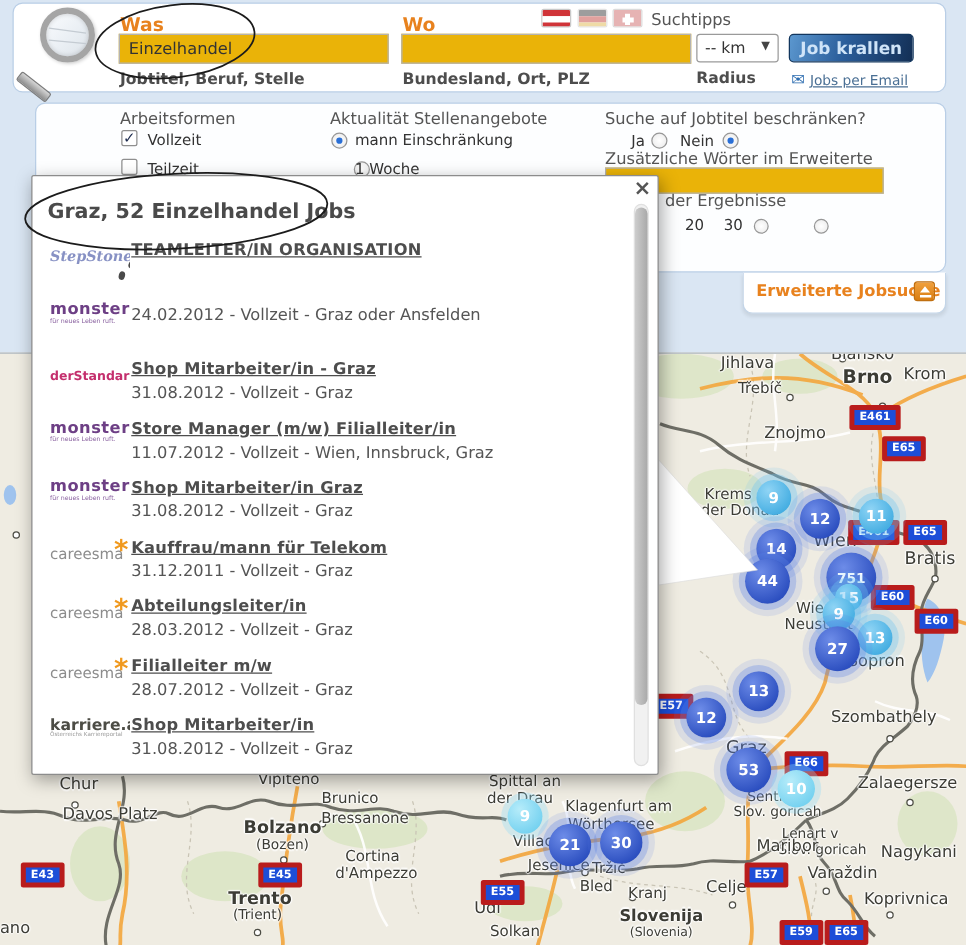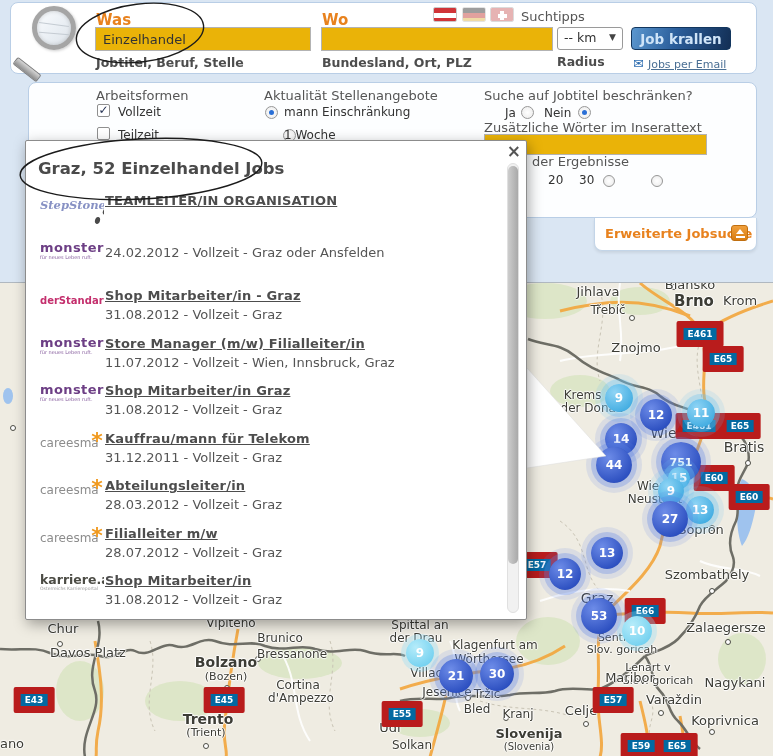--- a/index.html
+++ b/index.html
@@ -73,21 +73,21 @@
   
   #map { left:0; top:282px; width:773px; height:474px; overflow:hidden;
          background:#efece2; border-top:1px solid #b0b8c0; z-index:1; }
   #map svg { position:absolute; left:0; top:0; }
   .map-label { position:absolute; transform:translate(-50%,-50%); white-space:nowrap;
     color:#3c3c35; z-index:3;
     text-shadow:1px 0 1px #fff,-1px 0 1px #fff,0 1px 1px #fff,0 -1px 1px #fff; }
   .map-dot { position:absolute; width:6px; height:6px; border-radius:50%;
     background:#fff; border:1.5px solid #4c4c44; transform:translate(-50%,-50%); z-index:3; }
   .badge { position:absolute; transform:translate(-50%,-50%); z-index:4;
-    background:#0369a1; border:7px solid #b91c1c; border-radius:2px;
+    background:#1d4ed8; border:4px solid #b91c1c; border-radius:2px;
     color:#fff; font-size:9px; font-weight:bold; padding:1px 4px; }
   .mk { position:absolute; transform:translate(-50%,-50%); border-radius:50%; z-index:5;
     display:flex; align-items:center; justify-content:center;
     color:#fff; font-weight:bold; cursor:pointer; }
   .mk.d { background:radial-gradient(circle at 35% 30%,#6d8ce8,#2c4fc0 75%);
     box-shadow:0 0 0 5px rgba(90,130,230,.30), 0 0 0 10px rgba(90,130,230,.14); }
   .mk.l { background:radial-gradient(circle at 35% 30%,#8fd4f5,#45aee2 75%);
     box-shadow:0 0 0 5px rgba(110,195,240,.35), 0 0 0 10px rgba(110,195,240,.16); }
   .mk.x { background:radial-gradient(circle at 35% 30%,#b6ecfa,#76d2f0 75%);
     box-shadow:0 0 0 5px rgba(150,220,245,.35); }
@@ -355,21 +355,21 @@
   <span class="abs radio sel-on" style="left:236px; top:21px;"></span>
   <span class="abs foption" style="left:255px; top:22px;">mann Einschränkung</span>
   <span class="abs radio" style="left:236px; top:44px;"></span>
   <span class="abs foption" style="left:255px; top:45px;">1 Woche</span>
 
   <span class="abs fhead" style="left:455px; top:5px;">Suche auf Jobtitel beschränken?</span>
   <span class="abs radio" style="left:456px; top:21px;"></span>
   <span class="abs foption" style="left:476px; top:23px;">Ja</span>
   <span class="abs radio sel-on" style="left:495px; top:21px;"></span>
   <span class="abs foption" style="left:515px; top:23px;">Nein</span>
-  <span class="abs fhead" style="left:455px; top:37px;">Zusätzliche Wörter im Inserattext</span>
+  <span class="abs fhead" style="left:455px; top:37px;">Zusätzliche Wörter im Erweiterte</span>
   <input class="abs txt" style="left: 455px; top: 51px; width: 223px; height: 21px;" value="">
   <span class="abs fhead" style="left:503px; top:71px;">der Ergebnisse</span>
   <span class="abs radio" style="left:502px; top:89px; width:12px; height:12px;"></span>
   <span class="abs foption" style="left:519px; top:90px;">20</span>
   <span class="abs radio" style="left:533px; top:89px; width:12px; height:12px;"></span>
   <span class="abs foption" style="left:550px; top:90px;">30</span>
 </div>
 
 <div id="adv-tab" class="abs">
   <span class="lbl">Erweiterte Jobsuche</span>

